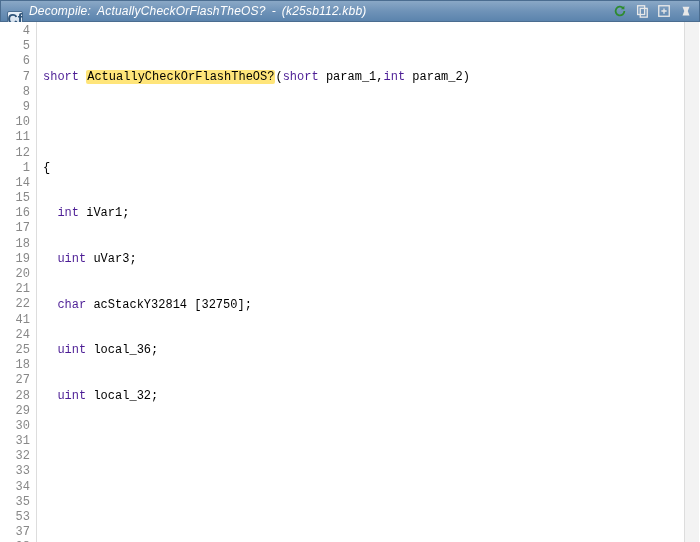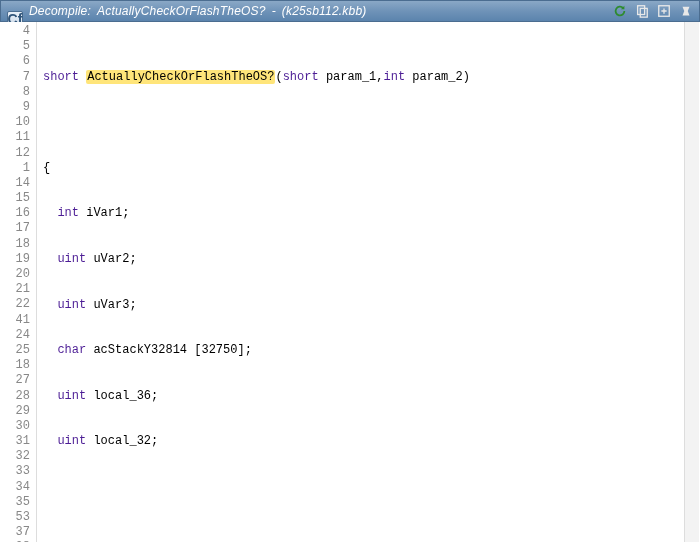--- a/index.html
+++ b/index.html
@@ -168,21 +168,20 @@
       <div>37</div>
       <div>38</div>
     </div>
 
   <div class="source">
     
     <div class="line"><span class="ty">short</span> <span class="highlight">ActuallyCheckOrFlashTheOS?</span>(<span class="ty">short</span> <span>param_1</span>,<span class="ty">int</span> <span>param_2</span>)</div>
     <div class="line"></div>
     <div class="line">{</div>
     <div class="line">  <span class="ty">int</span> <span>iVar1</span>;</div>
-    <div class="line">  <span class="ty">uint</span> <span>uVar2</span>;</div>
     <div class="line">  <span class="ty">uint</span> <span>uVar3</span>;</div>
     <div class="line">  <span class="ty">char</span> <span>acStackY32814</span> <span>[32750]</span>;</div>
     <div class="line">  <span class="ty">uint</span> <span>local_36</span>;</div>
     <div class="line">  <span class="ty">uint</span> <span>local_32</span>;</div>
     
     
     
     
     
     

